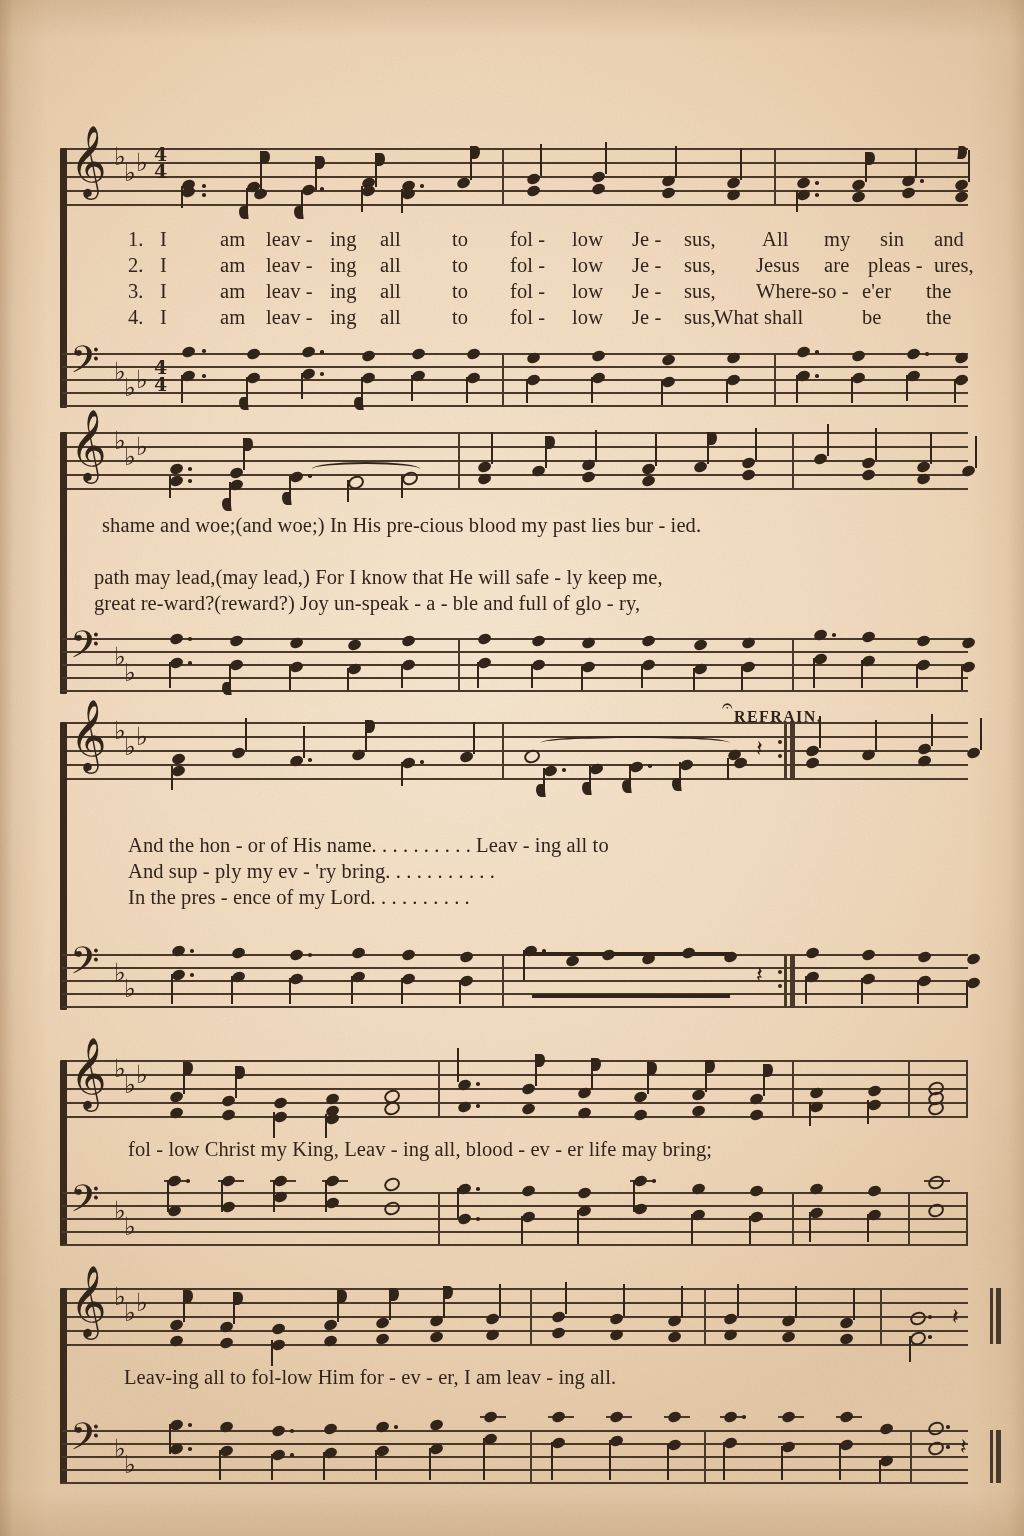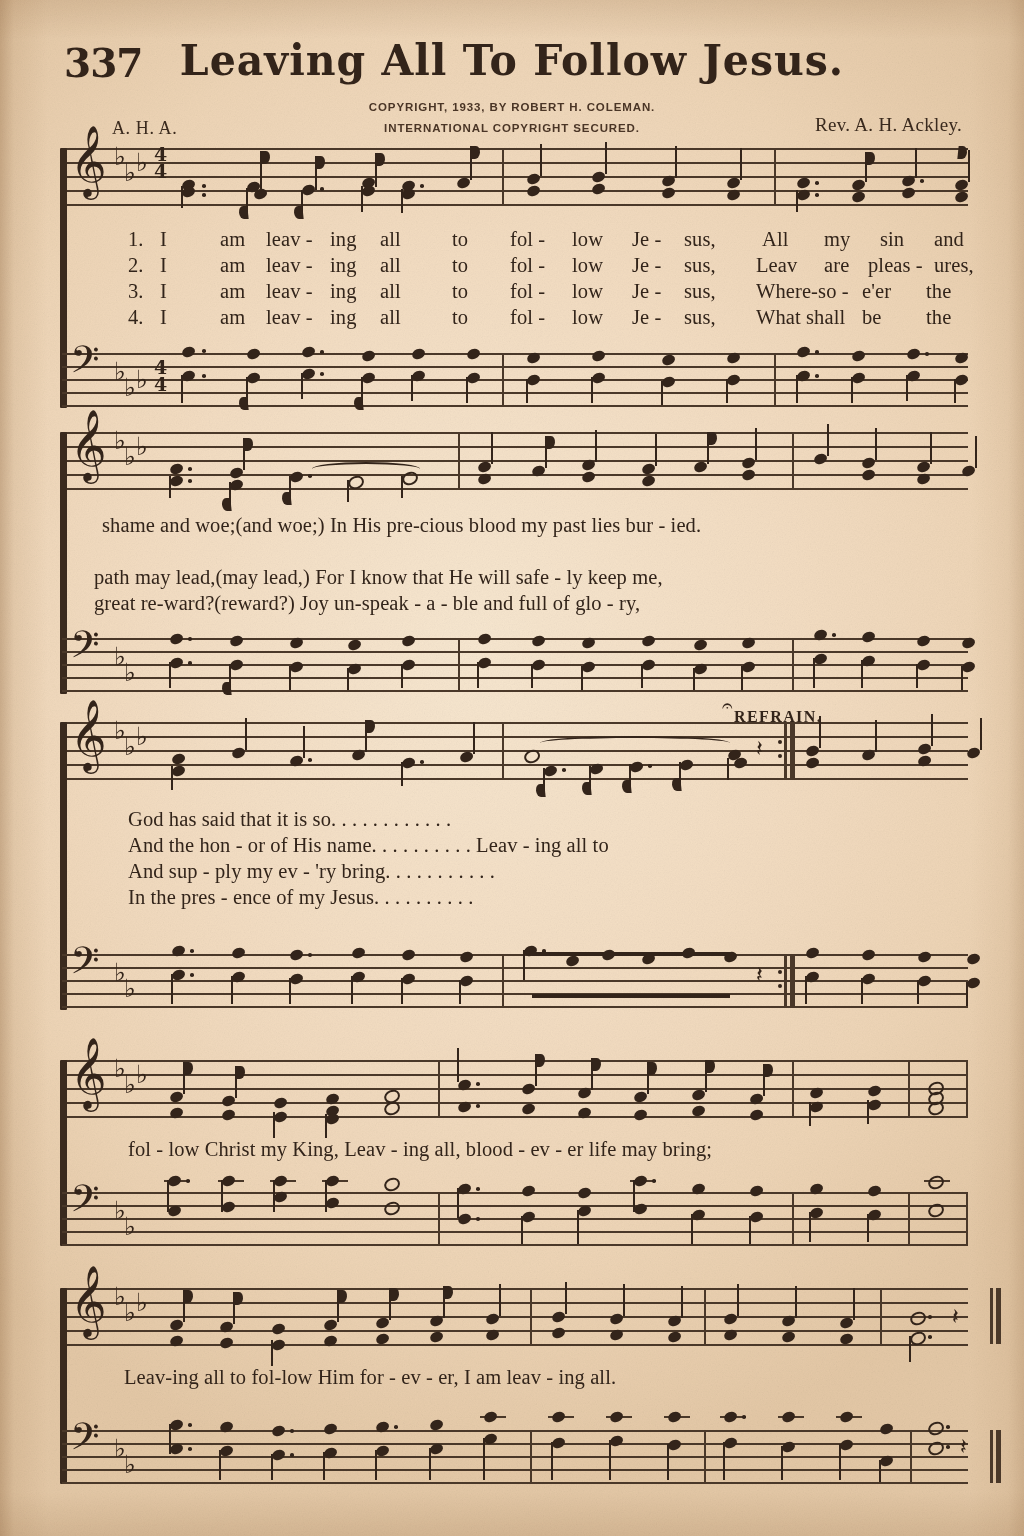--- a/index.html
+++ b/index.html
@@ -118,28 +118,20 @@
 <svg id="grain" width="1024" height="1536">
   <filter id="nz">
       <feTurbulence type="fractalNoise" baseFrequency="0.85" numOctaves="4" stitchTiles="stitch"></feTurbulence>
   <feColorMatrix type="saturate" values="0"></feColorMatrix>
     </filter>
   <rect width="1024" height="1536" filter="url(#nz)" opacity="0.38"></rect>
 </svg>
 
 <div id="content">
 
-  <div class="hdr">
-    <div class="num">337</div>
-    <div class="title"><span>Leaving All To Follow Jesus.</span></div>
-    <div class="cr cr1">COPYRIGHT, 1933, BY ROBERT H. COLEMAN.</div>
-    <div class="cr cr2">INTERNATIONAL COPYRIGHT SECURED.</div>
-    <div class="byline-l">A. H. A.</div>
-    <div class="byline-r">Rev. A. H. Ackley.</div>
-  </div>
 
   <div class="system" style="top:148px;height:270px;">
 
     <div class="staff" style="height:60px;">
       <div class="ln" style="top:0px"></div>
         <div class="ln" style="top:14px"></div>
       <div class="ln" style="top:28px"></div>
         <div class="ln" style="top:42px"></div>
       <div class="ln" style="top:56px"></div>
       <div class="brace" style="top:0;height:260px;"></div>
@@ -236,21 +228,21 @@
         <span class="l" style="left:98px">I</span>
         <span class="l" style="left:158px">am</span>
         <span class="l" style="left:204px">leav -</span>
         <span class="l" style="left:268px">ing</span>
         <span class="l" style="left:318px">all</span>
         <span class="l" style="left:390px">to</span>
         <span class="l" style="left:448px">fol -</span>
         <span class="l" style="left:510px">low</span>
         <span class="l" style="left:570px">Je -</span>
         <span class="l" style="left:622px">sus,</span>
-        <span class="l" style="left:694px">Leav</span>
+        <span class="l" style="left:694px">Jesus</span>
         <span class="l" style="left:762px">are</span>
         <span class="l" style="left:806px">pleas -</span>
         <span class="l" style="left:872px">ures,</span>
       </div>
       <div class="lrow" style="top:52px;">
         <span class="l" style="left:66px">3.</span>
         <span class="l" style="left:98px">I</span>
         <span class="l" style="left:158px">am</span>
         <span class="l" style="left:204px">leav -</span>
         <span class="l" style="left:268px">ing</span>
@@ -269,21 +261,21 @@
         <span class="l" style="left:98px">I</span>
         <span class="l" style="left:158px">am</span>
         <span class="l" style="left:204px">leav -</span>
         <span class="l" style="left:268px">ing</span>
         <span class="l" style="left:318px">all</span>
         <span class="l" style="left:390px">to</span>
         <span class="l" style="left:448px">fol -</span>
         <span class="l" style="left:510px">low</span>
         <span class="l" style="left:570px">Je -</span>
         <span class="l" style="left:622px">sus,</span>
-        <span class="l" style="left:694px">What shall</span>
+        <span class="l" style="left:652px">What shall</span>
         <span class="l" style="left:800px">be</span>
         <span class="l" style="left:864px">the</span>
       </div>
     </div>
 
     <div class="staff" style="position:absolute;top:205px;height:56px;">
       <div class="ln" style="top:0px"></div>
         <div class="ln" style="top:13px"></div>
       <div class="ln" style="top:26px"></div>
         <div class="ln" style="top:39px"></div>
@@ -556,31 +548,28 @@
       <div class="nh" style="left:800px;top:28px"></div>
       <div class="stem" style="left:813px;top:-2px;height:32px"></div>
       <div class="nh" style="left:856px;top:22px"></div>
         <div class="nh" style="left:856px;top:34px"></div>
       <div class="stem" style="left:869px;top:-8px;height:32px"></div>
       <div class="nh" style="left:905px;top:26px"></div>
       <div class="stem" style="left:918px;top:-4px;height:32px"></div>
     </div>
 
     <div class="lyr" style="top:86px;height:100px;">
-      <div class="lrow" style="top:0px;">
-          <span class="l" style="left:66px">God    has said that  it    is    so. . . . . . . . . . . .</span>
-        </div>
       <div class="lrow" style="top:26px;">
           <span class="l" style="left:66px">And    the hon - or   of   His  name. . . . . . . . . .  Leav - ing  all  to</span>
         </div>
       <div class="lrow" style="top:52px;">
           <span class="l" style="left:66px">And    sup - ply  my  ev - 'ry  bring. . . . . . . . . . .</span>
         </div>
       <div class="lrow" style="top:78px;">
-          <span class="l" style="left:66px">In     the pres - ence of   my   Jesus. . . . . . . . . .</span>
+          <span class="l" style="left:66px">In     the pres - ence of   my   Lord. . . . . . . . . .</span>
         </div>
     </div>
 
     <div class="staff" style="position:absolute;top:232px;height:56px;">
       <div class="ln" style="top:0px"></div>
         <div class="ln" style="top:13px"></div>
       <div class="ln" style="top:26px"></div>
         <div class="ln" style="top:39px"></div>
       <div class="ln" style="top:52px"></div>
       <div class="clef bass" style="left:8px;top:-12px;">𝄢</div>

